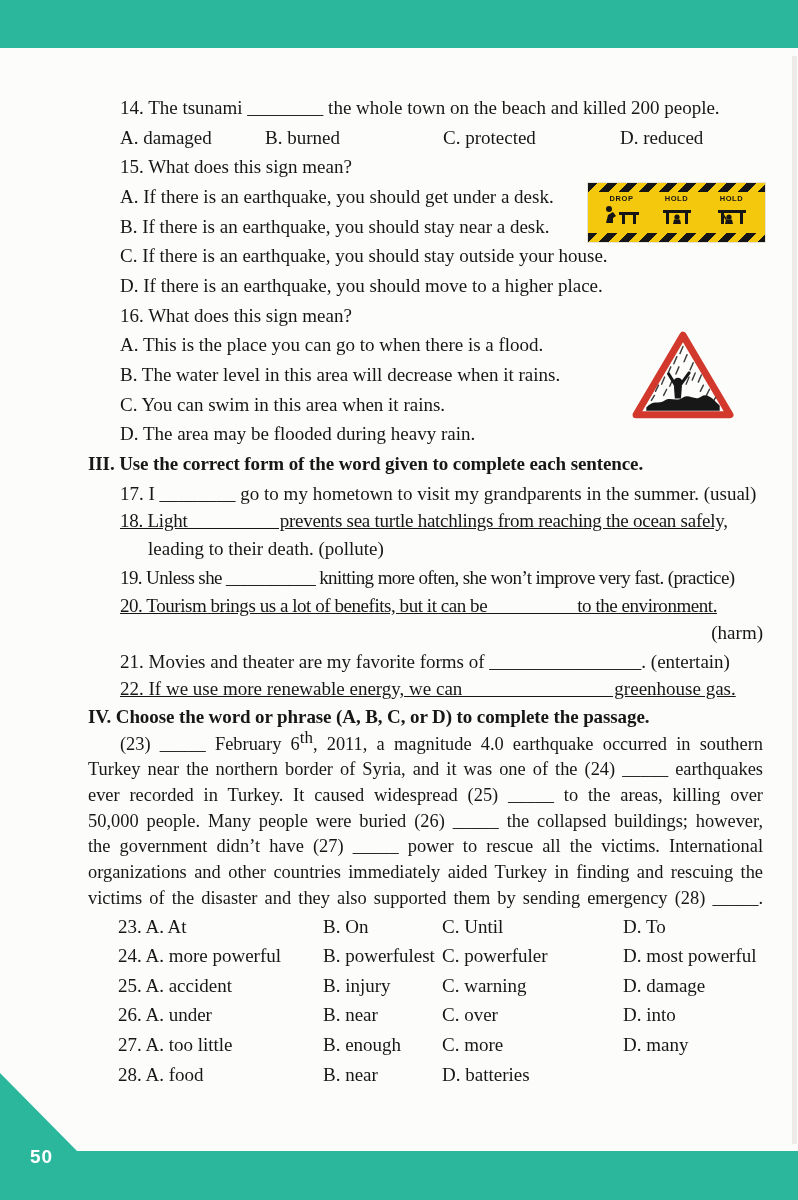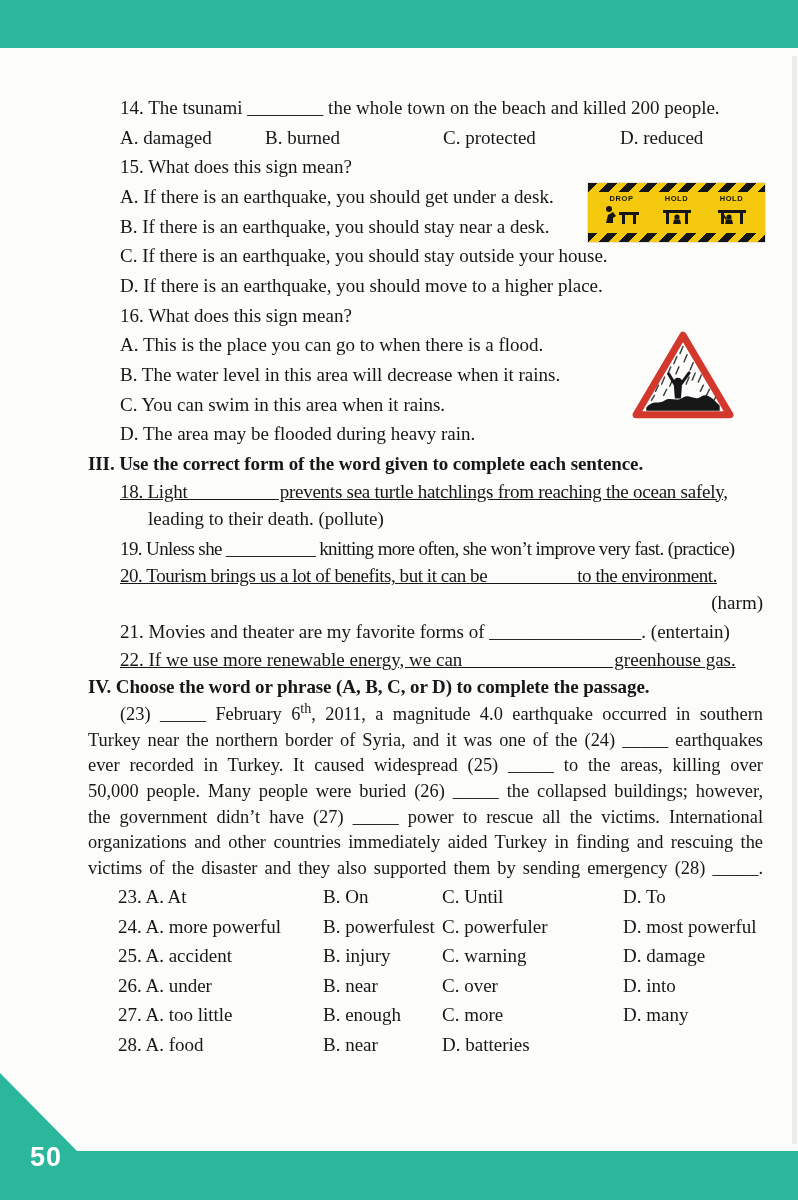--- a/index.html
+++ b/index.html
@@ -27,21 +27,21 @@
     background: var(--accent);
   }
   .band-corner {
     position: absolute; left: 0; top: 1073px; width: 78px; height: 79px;
     background: var(--accent);
     clip-path: polygon(0 0, 100% 100%, 0 100%);
   }
   .page-num {
     position: absolute; left: 30px; top: 1142px; z-index: 3;
     font-family: "Liberation Sans", "DejaVu Sans", sans-serif;
-    font-weight: 700; font-size: 27px; line-height: 30px; color: #ffffff;
+    font-weight: 700; font-size: 19px; line-height: 30px; color: #ffffff;
     letter-spacing: 1px;
   }
   .edge-shadow {
     position: absolute; right: 1px; top: 56px; width: 5px; height: 1088px;
     background: #edebe8;
   }
   .content {
     position: absolute; left: 88px; top: 93px; width: 675px;
     font-size: 19px;
   }
@@ -62,21 +62,21 @@
   .tail-right { text-align: right; white-space: nowrap; }
   h3.heading {
     margin: 0; font-size: 19px; font-weight: 700; line-height: 29.65px;
     white-space: nowrap; letter-spacing: -0.1px;
   }
   .pline {
     font-size: 18.4px; line-height: 25.7px;
     text-align: justify; text-align-last: justify;
   }
   .pfirst { text-indent: 32px; }
-  .pline sup { font-size: 14px; line-height: 0; }
+  .pline sup { font-size: 17px; line-height: 0; }
   .grid-row { display: flex; line-height: 29.65px; white-space: nowrap; padding-left: 30px; }
   .grid-row .ga { width: 205px; }
   .grid-row .gb { width: 119px; font-family: Liberation Serif, serif; }
   .grid-row .gc { width: 181px; }
   .grid-row .gd { flex: 1; }
 
   
   .dch {
     position: absolute; left: 588px; top: 183px; width: 177px; height: 59px;
     background: var(--sign_yellow); z-index: 2;
@@ -123,20 +123,21 @@
     <div class="line indent">C. If there is an earthquake, you should stay outside your house.</div>
     <div class="line indent">D. If there is an earthquake, you should move to a higher place.</div>
 
     <div class="line indent">16. What does this sign mean?</div>
     <div class="line indent">A. This is the place you can go to when there is a flood.</div>
     <div class="line indent">B. The water level in this area will decrease when it rains.</div>
     <div class="line indent">C. You can swim in this area when it rains.</div>
     <div class="line indent">D. The area may be flooded during heavy rain.</div>
 
     <h3 class="heading">III. Use the correct form of the word given to complete each sentence.</h3>
+    <div class="line indent">17. I ________ go to my hometown to visit my grandparents in the summer. (usual)</div>
     <div class="line lh26 indent tight">18. Light _________ prevents sea turtle hatchlings from reaching the ocean safely,</div>
     <div class="line indent2">leading to their death. (pollute)</div>
     <div class="line indent tighter">19. Unless she __________ knitting more often, she won’t improve very fast. (practice)</div>
     <div class="line lh26 indent tight2">20. Tourism brings us a lot of benefits, but it can be _________ to the environment.</div>
     <div class="line lh28 tail-right">(harm)</div>
     <div class="line indent">21. Movies and theater are my favorite forms of ________________. (entertain)</div>
     <div class="line lh26 indent">22. If we use more renewable energy, we can _______________ greenhouse gas.</div>
 
     <h3 class="heading">IV. Choose the word or phrase (A, B, C, or D) to complete the passage.</h3>
     <div class="pline pfirst"><span>(23) _____ February 6</span><sup>th</sup><span>, 2011, a magnitude 4.0 earthquake occurred in southern</span></div>

